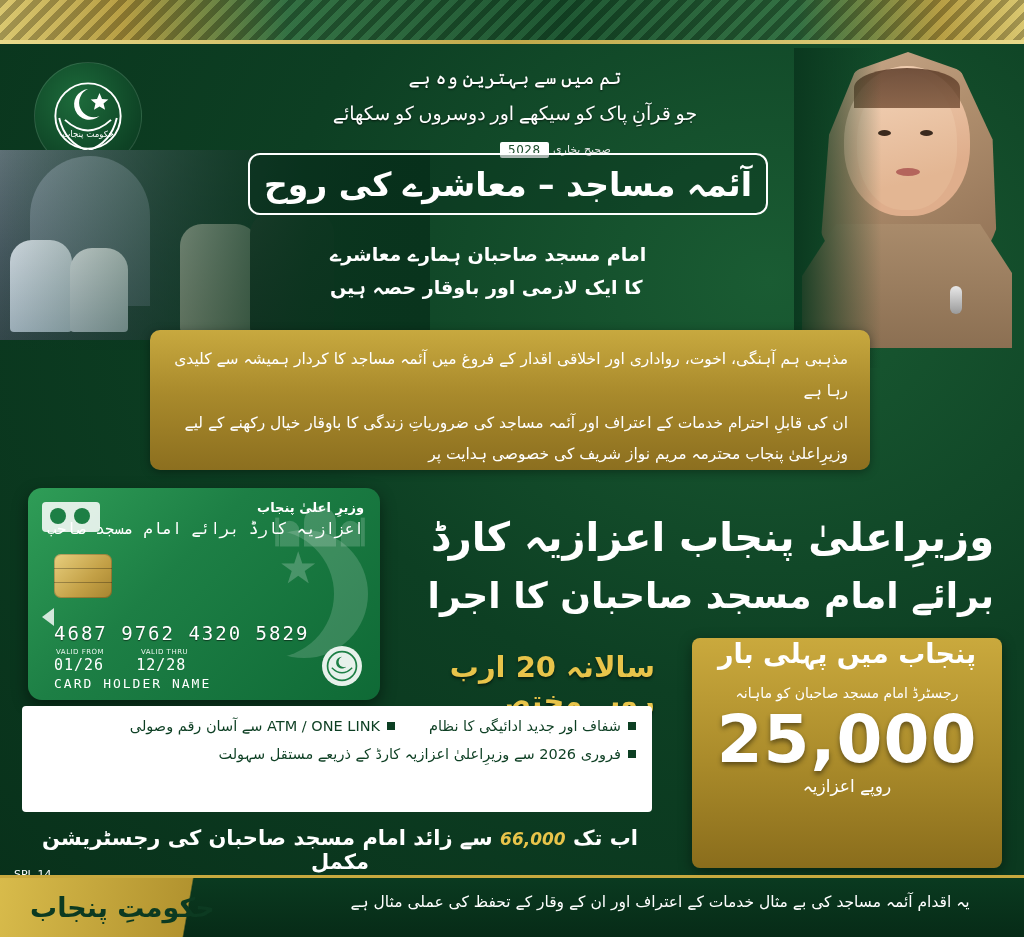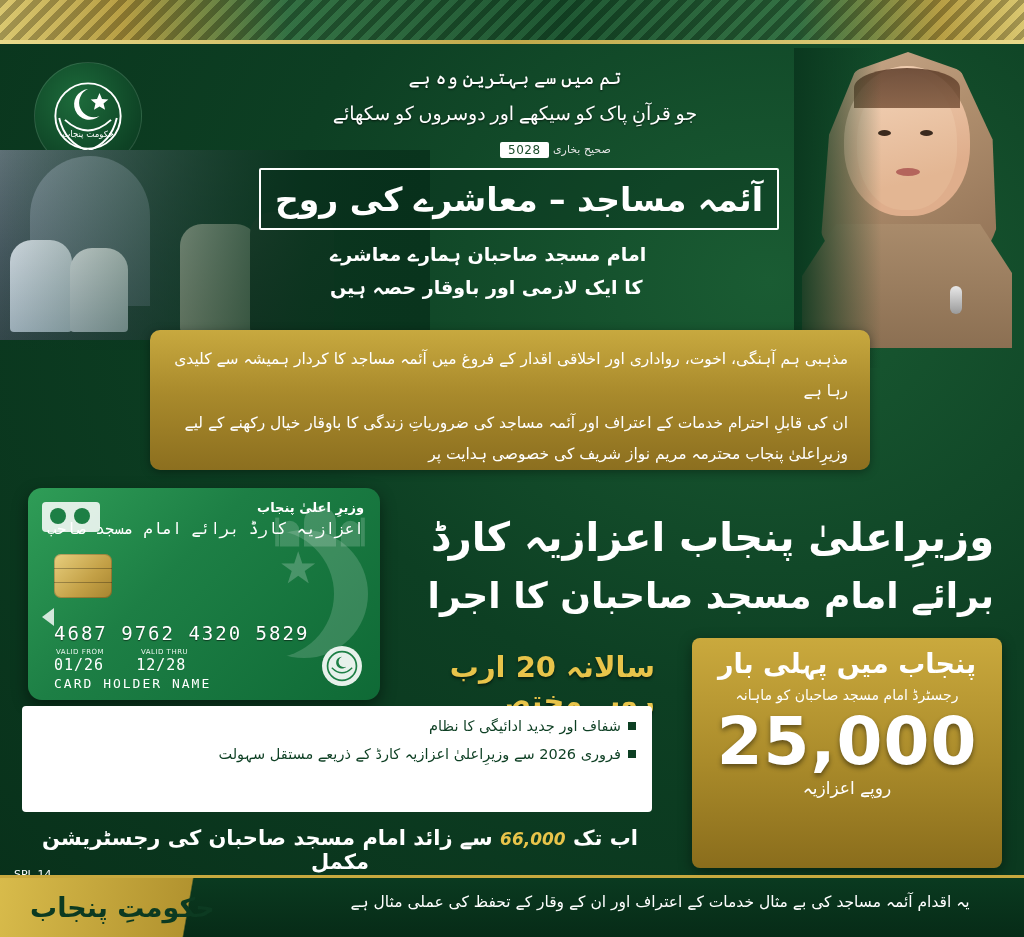--- a/index.html
+++ b/index.html
@@ -119,25 +119,24 @@
   .m2 { left: 250px; width: 84px; height: 120px; background: linear-gradient(180deg,#3d4a46,#222c2a); }
   .m3 { left: 10px; width: 62px; height: 92px; background: linear-gradient(180deg,#cfd8df,#9fb0bb); }
   .m4 { left: 70px; width: 58px; height: 84px; background: linear-gradient(180deg,#e2e6ea,#a9b6c0); }
   .mosque-fade {
     position:absolute; left:0; top:150px; width: 430px; height: 200px;
     background: linear-gradient(90deg, rgba(9,52,29,0) 0%, rgba(9,52,29,.9) 72%, rgba(9,52,29,1) 100%);
   }
 
   
   .headline-box {
-    position: absolute; left: 248px; top: 168px; width: 520px; height: 62px;
-    border: 2px solid #ffffff; border-radius: 2px;
+    position: absolute; left: 248px; top: 153px; width: 520px; height: 62px;
+    border: 2px solid #ffffff; border-radius: 12px;
     display:flex; align-items:center; justify-content:center;
     background: rgba(6,44,25,.35);
-    margin-left: 11px;
   }
   .headline-box span {
     color:#ffffff; font-size: 33px; font-weight: bold; direction: rtl;
     font-family: "DejaVu Sans", sans-serif; letter-spacing: .5px;
   }
   .subhead {
     position:absolute; left: 330px; top: 238px; width: 420px;
     text-align: left; direction: rtl; color:#ffffff;
     font-size: 19px; line-height: 1.75; font-weight: bold;
     font-family: "DejaVu Sans", sans-serif;
@@ -262,28 +261,28 @@
     font-family:"DejaVu Sans", sans-serif;
     text-shadow: 0 2px 3px rgba(0,0,0,.5);
   }
 
   
   .amount-box {
     position:absolute; right: 22px; top: 638px; width: 310px; height: 230px;
     background: linear-gradient(180deg,#caa93d 0%, #a98a2a 55%, #8a6d1c 100%);
     border-radius: 8px;
     box-shadow: 0 4px 14px rgba(0,0,0,.4);
-    padding-top: 10px; text-align:center; direction: rtl;
+    text-align:center; direction: rtl;
   }
   .amount-box .first {
     color:#ffffff; font-size: 27px; font-weight:bold;
     font-family:"DejaVu Sans", sans-serif;
   }
   .amount-box .regd {
-    color:#ffffff; font-size: 14px; margin-top: 8px;
+    color:#ffffff; font-size: 14px; margin-top: 16px;
     font-family:"DejaVu Sans", sans-serif;
   }
   .amount-box .amount {
     color:#ffffff; font-size: 66px; font-weight: bold; line-height: 1.05;
     margin-top: 4px; letter-spacing: 1px;
     font-family:"DejaVu Sans", sans-serif;
     text-shadow: 0 3px 5px rgba(0,0,0,.45);
   }
   .amount-box .unit {
     color:#ffffff; font-size: 17px; margin-top: 2px;
@@ -453,20 +452,21 @@
   <div class="amount-box">
     <div class="first">پنجاب میں پہلی بار</div>
     <div class="regd">رجسٹرڈ امام مسجد صاحبان کو ماہانہ</div>
     <div class="amount">25,000</div>
     <div class="unit">روپے اعزازیہ</div>
   </div>
 
   <div class="bullets">
     <div class="row">
       <div class="b">شفاف اور جدید ادائیگی کا نظام</div>
+      <div class="b">ATM / ONE LINK سے آسان رقم وصولی</div>
     </div>
     <div class="row">
       <div class="b">فروری 2026 سے وزیرِاعلیٰ اعزازیہ کارڈ کے ذریعے مستقل سہولت</div>
     </div>
   </div>
 
   <div class="regline">
     <span>اب تک</span>
     <b>66,000</b>
     <span>سے زائد امام مسجد صاحبان کی رجسٹریشن مکمل</span>

